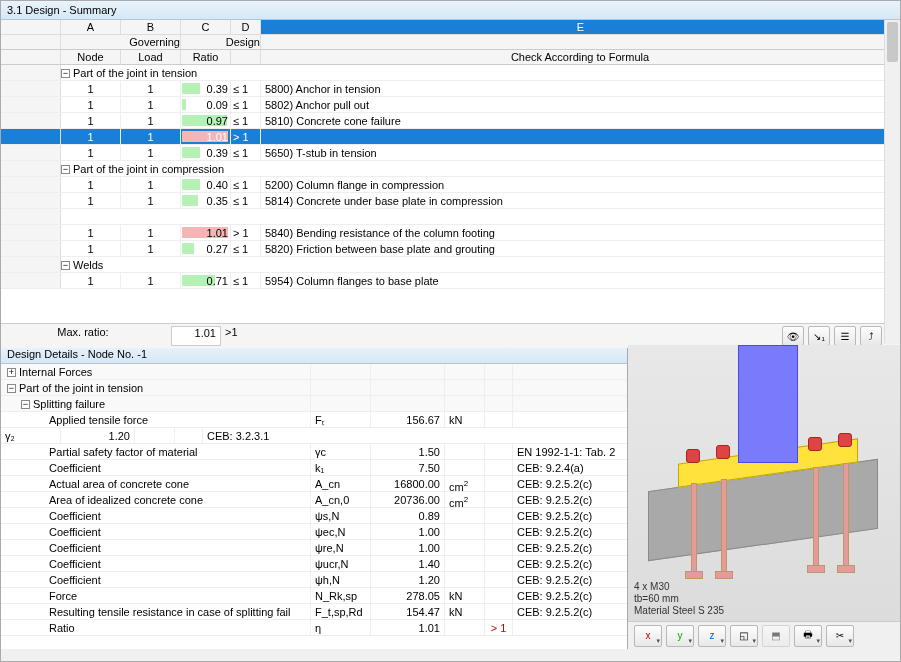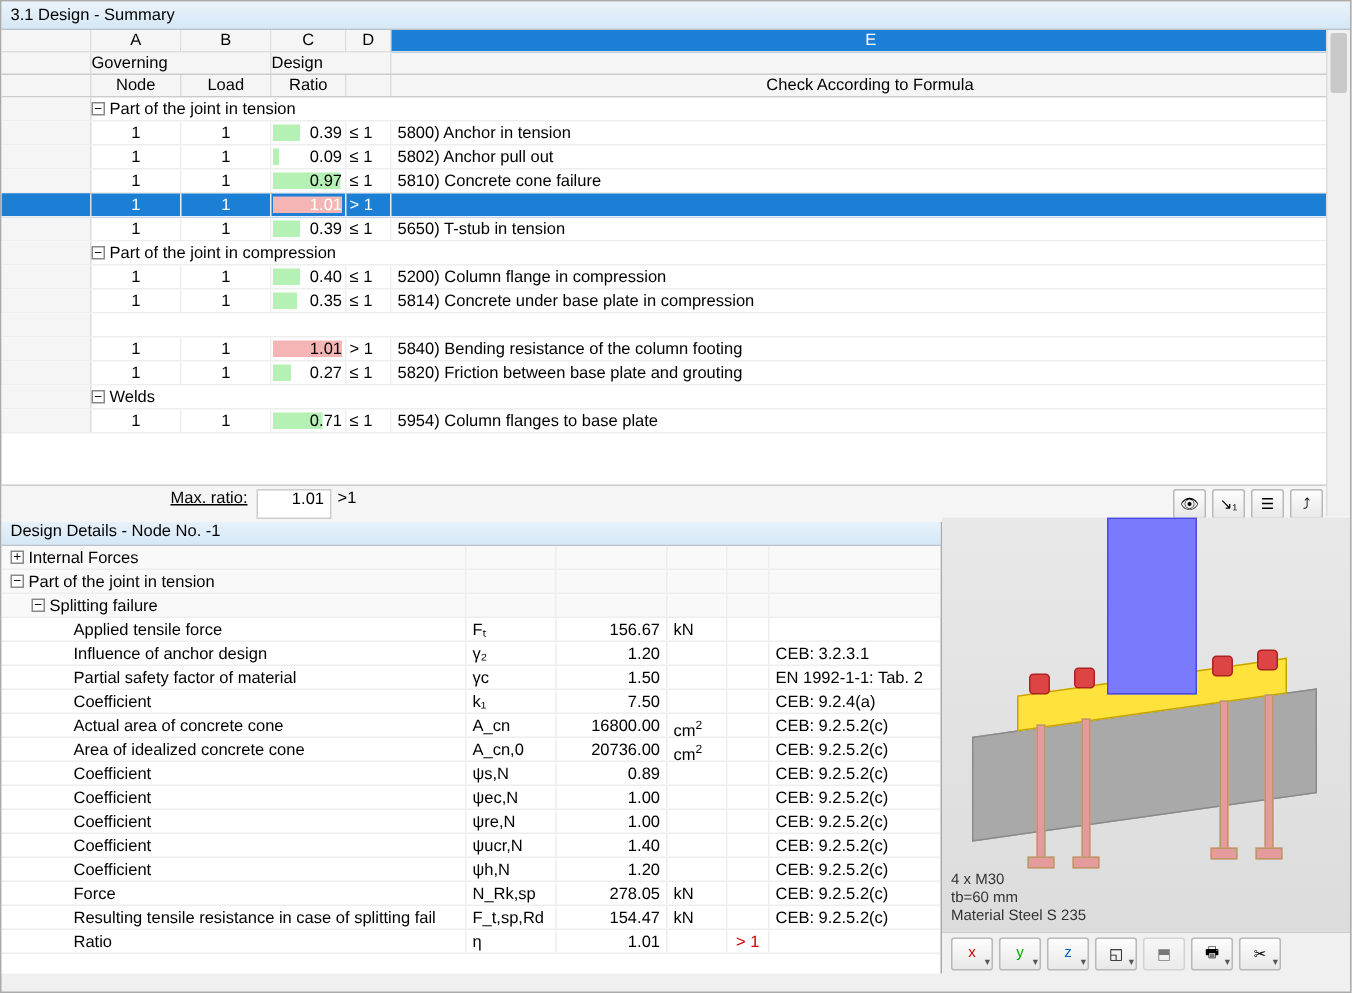--- a/index.html
+++ b/index.html
@@ -1,21 +1,21 @@
 <!DOCTYPE html>
 <html><head>
 <meta charset="utf-8">
 <style>
 * { box-sizing: border-box; margin: 0; padding: 0; }
 body { font-family: "Segoe UI", Tahoma, sans-serif; font-size: 11px; background: #f0f0f0; color: #000; width: 901px; height: 662px; overflow: hidden; border: 1px solid #aaa; }
 .title-bar { background: linear-gradient(#eaf3fb, #d5e8f6); padding: 3px 6px; font-size: 11px; border-bottom: 1px solid #b8c4d0; }
 .upper { position: relative; height: 325px; background: #fff; border-bottom: 1px solid #aaa; }
 .grid-header { display: flex; background: #f5f5f5; border-bottom: 1px solid #ccc; }
 .grid-header .spacer { width: 60px; border-right: 1px solid #ddd; }
-.grid-header .col-group { text-align: left; border-right: 1px solid #ddd; padding: 1px 0; }
+.grid-header .col-group { text-align: right; border-right: 1px solid #ddd; padding: 1px 0; }
 .col-a { width: 60px; } .col-b { width: 60px; } .col-c { width: 50px; } .col-d { width: 30px; }
 .grid-header .col-e { flex: 1; text-align: center; padding: 1px 0; }
 .col-letters { display: flex; }
 .col-letters > div { text-align: center; border-right: 1px solid #ddd; border-bottom: 1px solid #ddd; background: #f5f5f5; padding: 1px 0; }
 .col-letters .e-letter { flex:1; background: #1a7fd5; color: #fff; border-right: none; }
 .sub-headers { display: flex; border-bottom: 1px solid #ccc; background: #f5f5f5; }
 .sub-headers > div { text-align: center; border-right: 1px solid #ddd; padding: 1px 0; }
 .sub-headers .e-sub { flex:1; }
 .tbody { overflow-y: auto; height: 258px; position: relative; }
 .row { display: flex; height: 16px; line-height: 16px; border-bottom: 1px solid #eee; }
@@ -26,21 +26,21 @@
 .row .cell-d { width: 30px; text-align: left; padding-left: 2px; border-right: 1px solid #eee; }
 .row .cell-e { flex: 1; padding-left: 4px; }
 .row.group { background: #fff; }
 .row.group .rowhead { }
 .row.sel { background: #1a7fd5; color: #fff; }
 .row.sel .rowhead { background: #1a7fd5; }
 .ratio-bar { position: absolute; left: 1px; top: 2px; bottom: 2px; background: #b5f0b5; z-index: 0; }
 .ratio-bar.red { background: #f5b5b5; }
 .ratio-txt { position: relative; z-index: 1; margin-top: 15px; }
 .maxrow { display: flex; padding: 2px 0; border-top: 1px solid #ccc; background:#f5f5f5;}
-.maxrow .lbl { width: 170px; text-align: right; padding-right: 6px; text-decoration: underline; }
+.maxrow .lbl { width: 170px; text-align: center; padding-right: 6px; }
 .maxrow .val { width: 50px; text-align: right; padding-right: 4px; border: 1px solid #ccc; background: #fff; }
 .maxrow .cond { width: 30px; padding-left: 4px; }
 .maxrow .btns { margin-left: auto; margin-right: 18px; display: flex; gap: 4px; }
 .iconbtn { width: 22px; height: 20px; border: 1px solid #b8b8b8; background: linear-gradient(#fdfdfd,#e8e8e8); border-radius: 2px; display: inline-flex; align-items: center; justify-content: center; font-size: 10px; cursor: pointer; }
 .scroll-v { position: absolute; right: 0; top: 0; bottom: 0; width: 16px; background: #f0f0f0; border-left: 1px solid #ddd; }
 .scroll-v .thumb { position: absolute; left: 2px; right: 2px; top: 2px; height: 40px; background: #c8c8c8; border-radius: 2px; }
 
 .lower { display: flex; height: 304px; }
 .details { width: 627px; border-right: 1px solid #aaa; background: #fff; display: flex; flex-direction: column; }
 .details-title { background: linear-gradient(#eaf3fb, #d5e8f6); padding: 3px 6px; border-bottom: 1px solid #b8c4d0; }
@@ -246,21 +246,20 @@
         </div>
         <div class="drow">
           <div class="dlabel indent3">Applied tensile force</div>
           <div class="dsym">Fₜ</div>
           <div class="dval">156.67</div>
           <div class="dunit">kN</div>
           <div class="dcond"></div>
           <div class="dref"></div>
         </div>
         <div class="drow">
-          <div class="dlabel indent3">Influence of anchor design</div>
           <div class="dsym">γ₂</div>
           <div class="dval">1.20</div>
           <div class="dunit"></div>
           <div class="dcond"></div>
           <div class="dref">CEB: 3.2.3.1</div>
         </div>
         <div class="drow">
           <div class="dlabel indent3">Partial safety factor of material</div>
           <div class="dsym">γc</div>
           <div class="dval">1.50</div>

